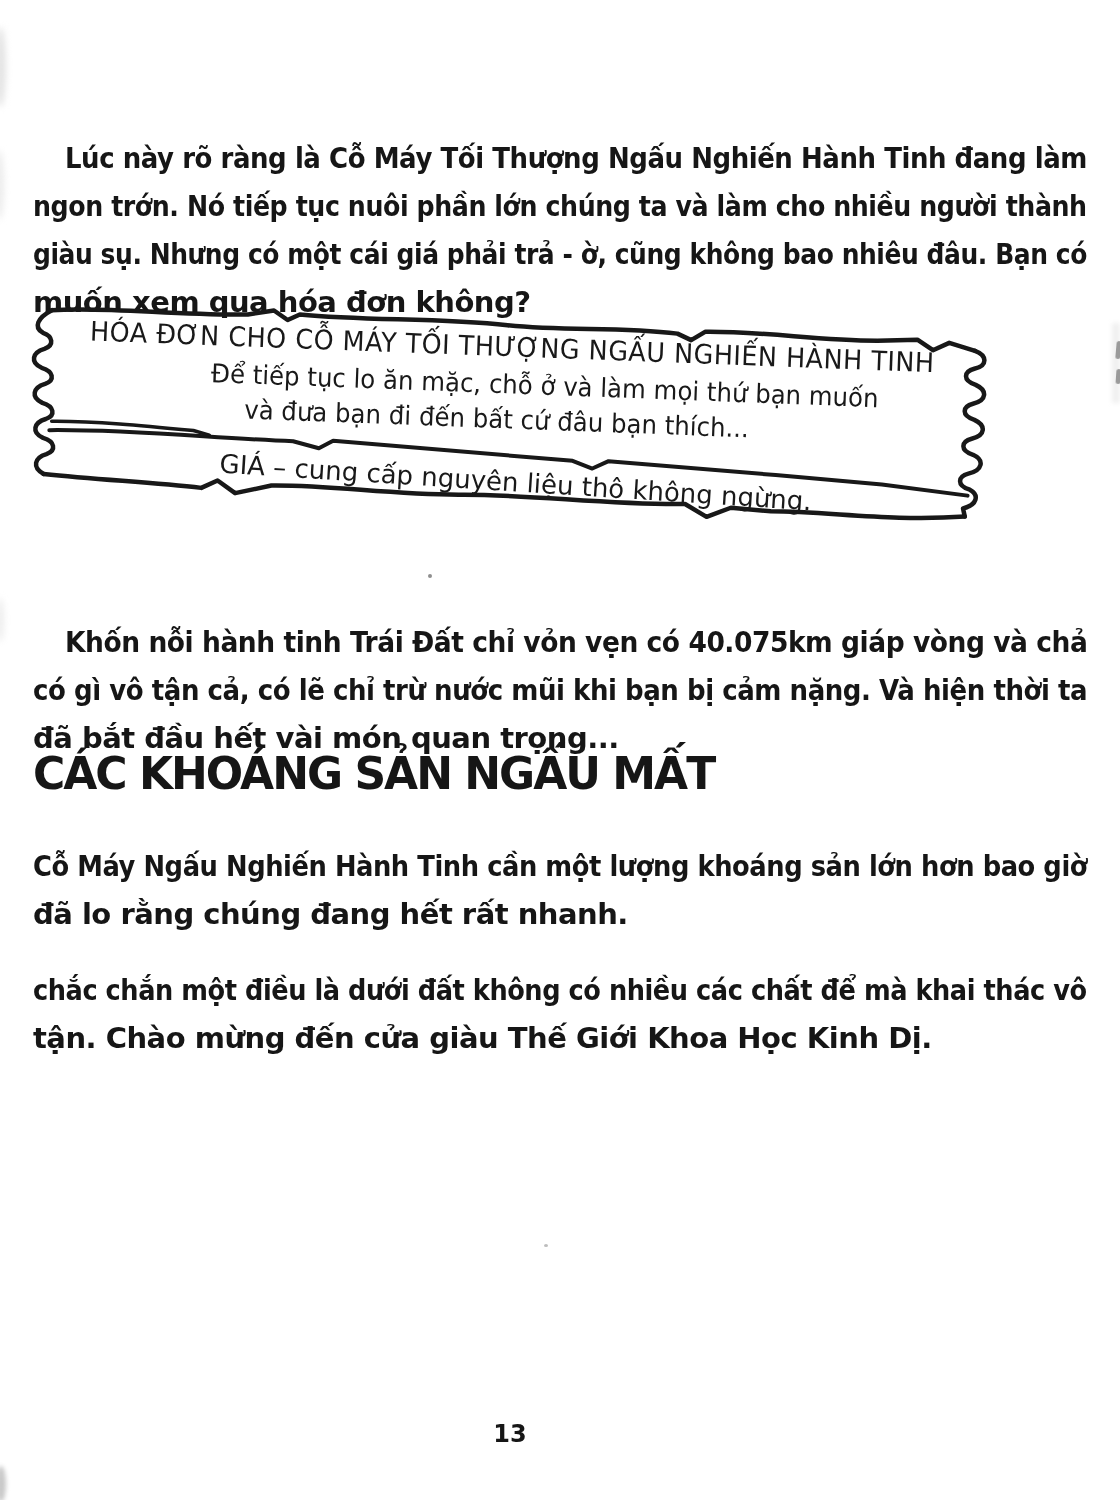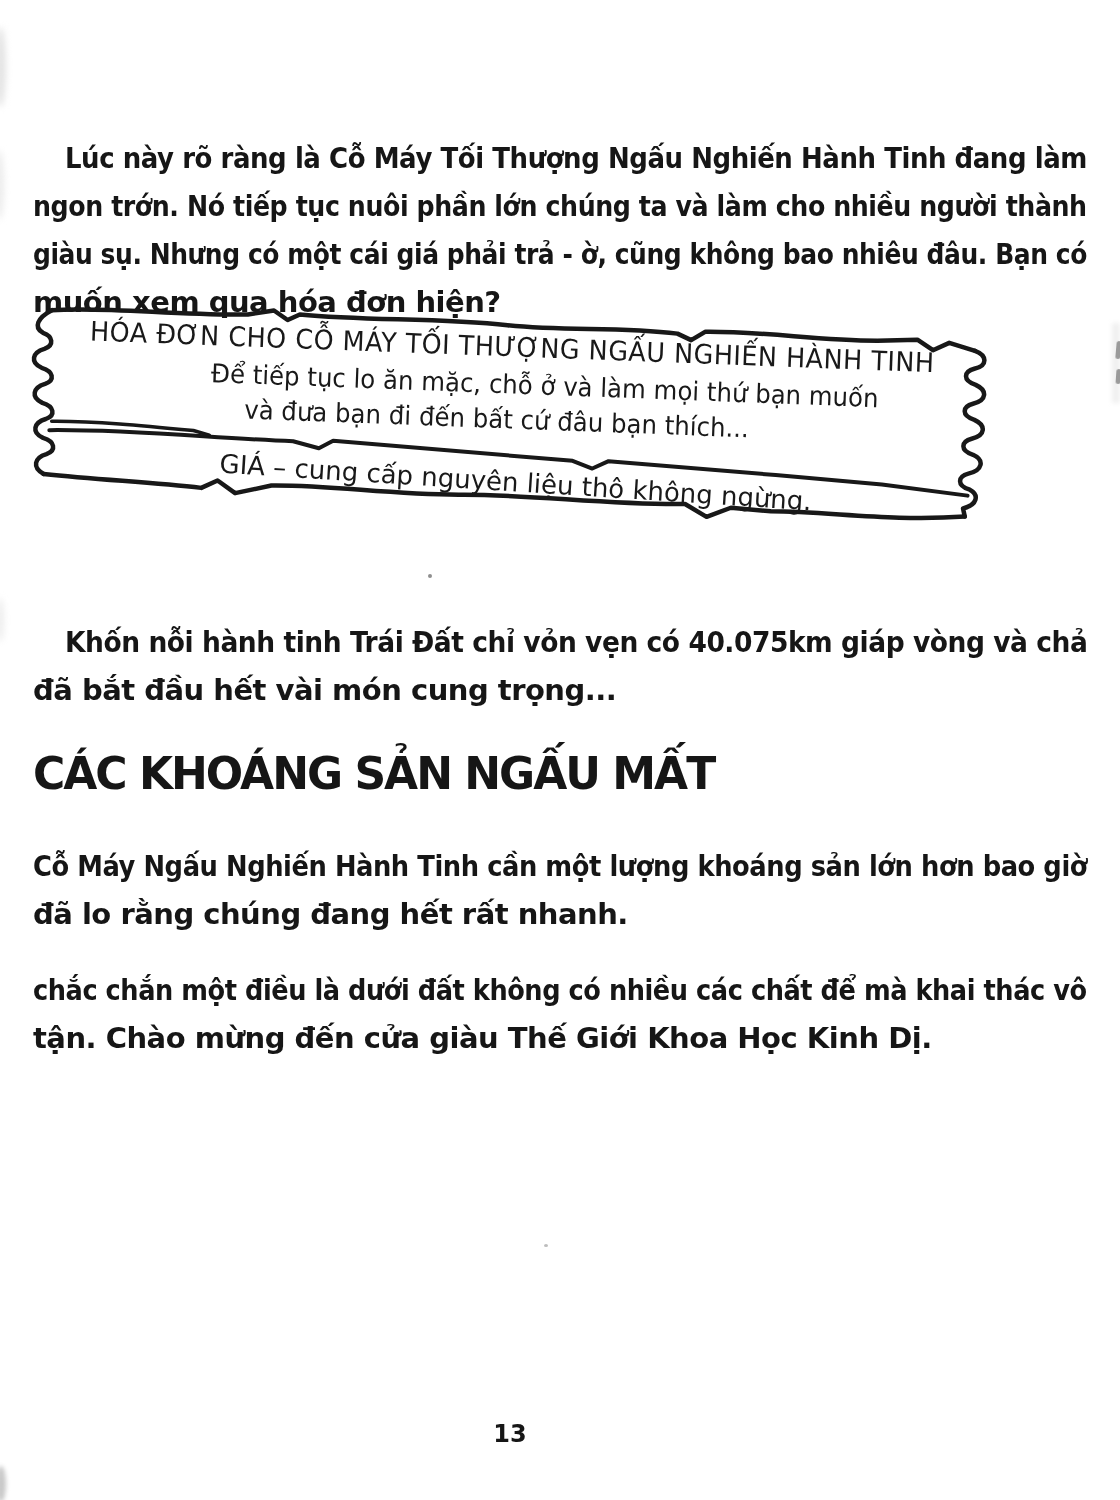--- a/index.html
+++ b/index.html
@@ -72,21 +72,21 @@
   .sp1 { left:428px; top:574px;  width:4px; height:4px; background:#8f8f8f; }
   .sp2 { left:544px; top:1244px; width:4px; height:3px; background:#bdbdbd; }
 </style>
 </head>
 <body>
 
 <div class="para" style="top:98px">
   <div class="bline indent"><span class="fit" style="transform: scaleX(0.8965);">Lúc này rõ ràng là Cỗ Máy Tối Thượng Ngấu Nghiến Hành Tinh đang làm</span></div>
   <div class="bline"><span class="fit" style="transform: scaleX(0.8725);">ngon trớn. Nó tiếp tục nuôi phần lớn chúng ta và làm cho nhiều người thành</span></div>
   <div class="bline"><span class="fit" style="transform: scaleX(0.8611);">giàu sụ. Nhưng có một cái giá phải trả - ờ, cũng không bao nhiêu đâu. Bạn có</span></div>
-  <div class="bline"><span class="fit" style="transform: scaleX(1);">muốn xem qua hóa đơn hiện?</span></div>
+  <div class="bline"><span class="fit" style="transform: scaleX(1);">muốn xem qua hóa đơn không?</span></div>
 </div>
 
 <div class="receipt">
   <svg width="950" height="208" viewBox="0 0 950 208">
     <g fill="none" stroke="#181818" stroke-width="4.5" stroke-linecap="round" stroke-linejoin="round">
 
       <path d="M14,18 C70,12 140,19 210,15 L236,10 L250,19 L262,13 C330,17 400,11 470,16 C530,20 580,13 640,18 L654,24 L668,15 C730,12 790,21 850,17 L880,15 L896,25 L912,17 L938,24"></path>
 
       <path d="M938,24 C950,28 952,38 938,42 C928,45 926,54 940,58 C952,63 952,73 938,77 C928,80 926,89 940,93 C952,98 952,108 938,112 C928,115 926,124 940,128 C952,133 950,143 936,147 C926,150 924,159 938,163 C948,168 946,178 932,182 L934,190"></path>
 
@@ -99,21 +99,22 @@
     </g>
   </svg>
   <div class="r-line r-title"><span class="fit center-origin" style="transform: scaleX(0.9441);">HÓA ĐƠN CHO CỖ MÁY TỐI THƯỢNG NGẤU NGHIẾN HÀNH TINH</span></div>
   <div class="r-line r-b1"><span class="fit center-origin" style="transform: scaleX(0.9395);">Để tiếp tục lo ăn mặc, chỗ ở và làm mọi thứ bạn muốn</span></div>
   <div class="r-line r-b2"><span class="fit center-origin" style="transform: scaleX(0.9404);">và đưa bạn đi đến bất cứ đâu bạn thích...</span></div>
   <div class="r-line r-price"><span class="fit center-origin" style="transform: scaleX(1);">GIÁ – cung cấp nguyên liệu thô không ngừng.</span></div>
 </div>
 
 <div class="para" style="top:582px">
   <div class="bline indent"><span class="fit" style="transform: scaleX(0.9141);">Khốn nỗi hành tinh Trái Đất chỉ vỏn vẹn có 40.075km giáp vòng và chả</span></div>
-  <div class="bline"><span class="fit" style="transform: scaleX(1);">đã bắt đầu hết vài món cung trọng...</span></div>
+  <div class="bline"><span class="fit" style="transform: scaleX(0.897);">có gì vô tận cả, có lẽ chỉ trừ nước mũi khi bạn bị cảm nặng. Và hiện thời ta</span></div>
+  <div class="bline"><span class="fit" style="transform: scaleX(1);">đã bắt đầu hết vài món quan trọng...</span></div>
 </div>
 
 <div class="heading"><span class="fit" style="transform: scaleX(1);">CÁC KHOÁNG SẢN NGẤU MẤT</span></div>
 
 <div class="para" style="top:806px">
   <div class="bline"><span class="fit" style="transform: scaleX(0.8887);">Cỗ Máy Ngấu Nghiến Hành Tinh cần một lượng khoáng sản lớn hơn bao giờ</span></div>
   <div class="bline"><span class="fit" style="transform: scaleX(1);">đã lo rằng chúng đang hết rất nhanh.</span></div>
 </div>
 
 <div class="para" style="top:930px">

